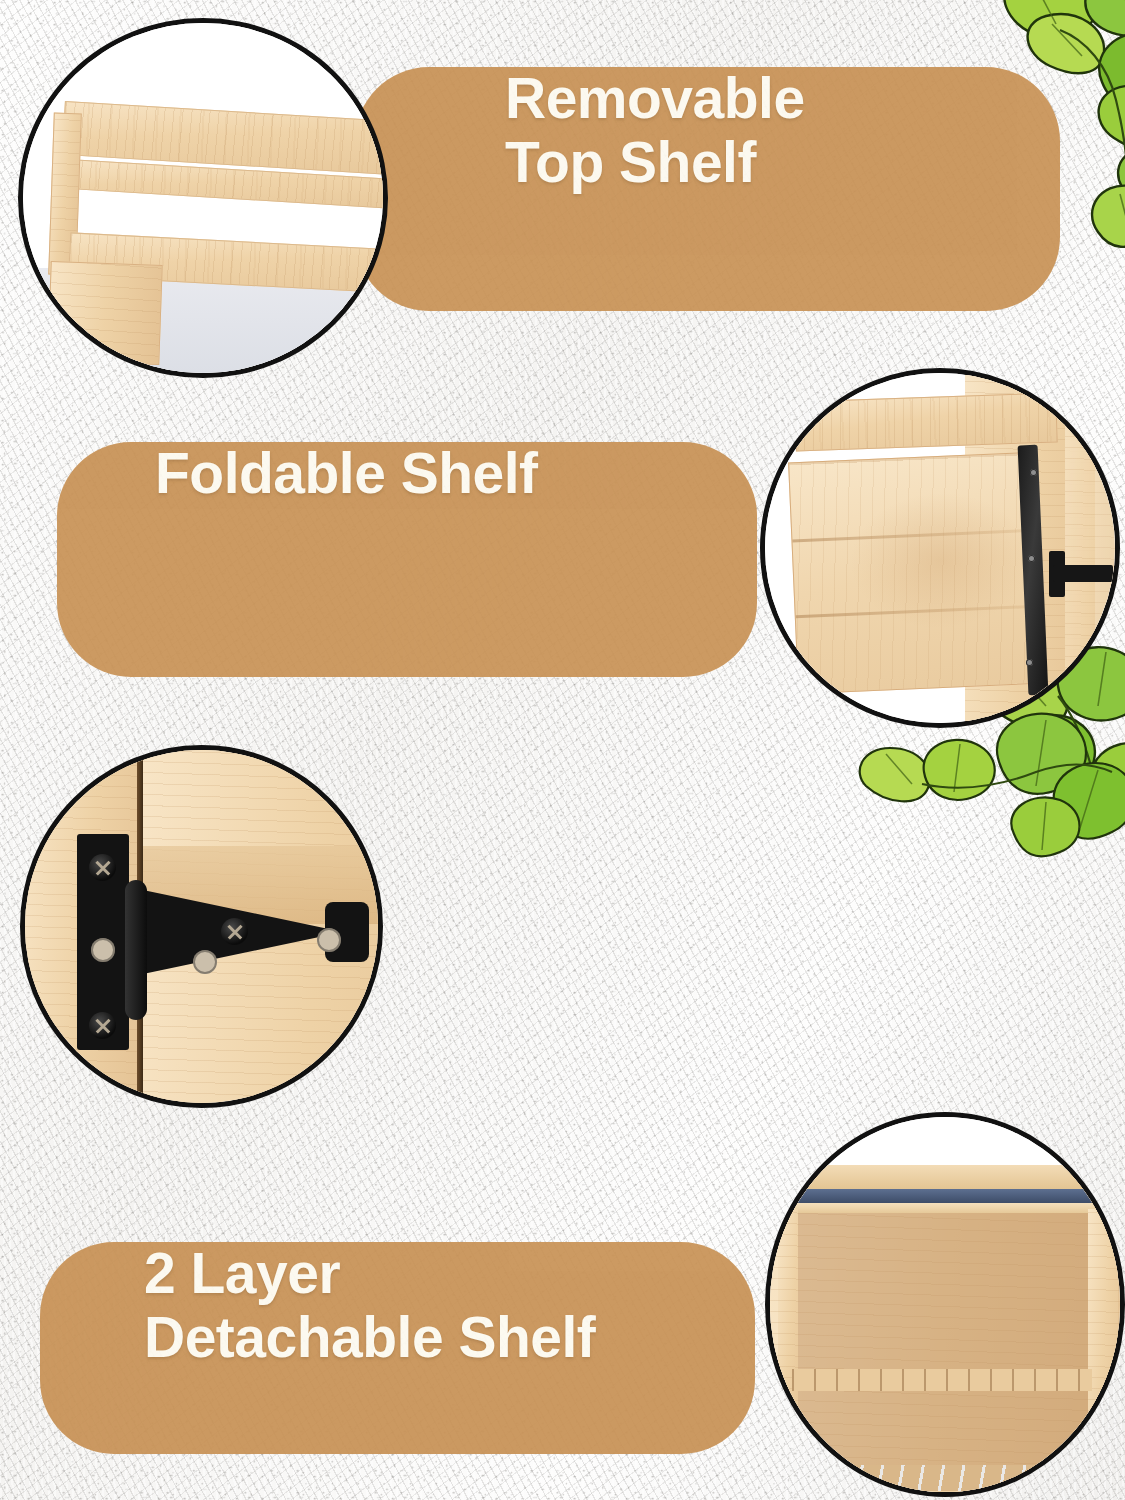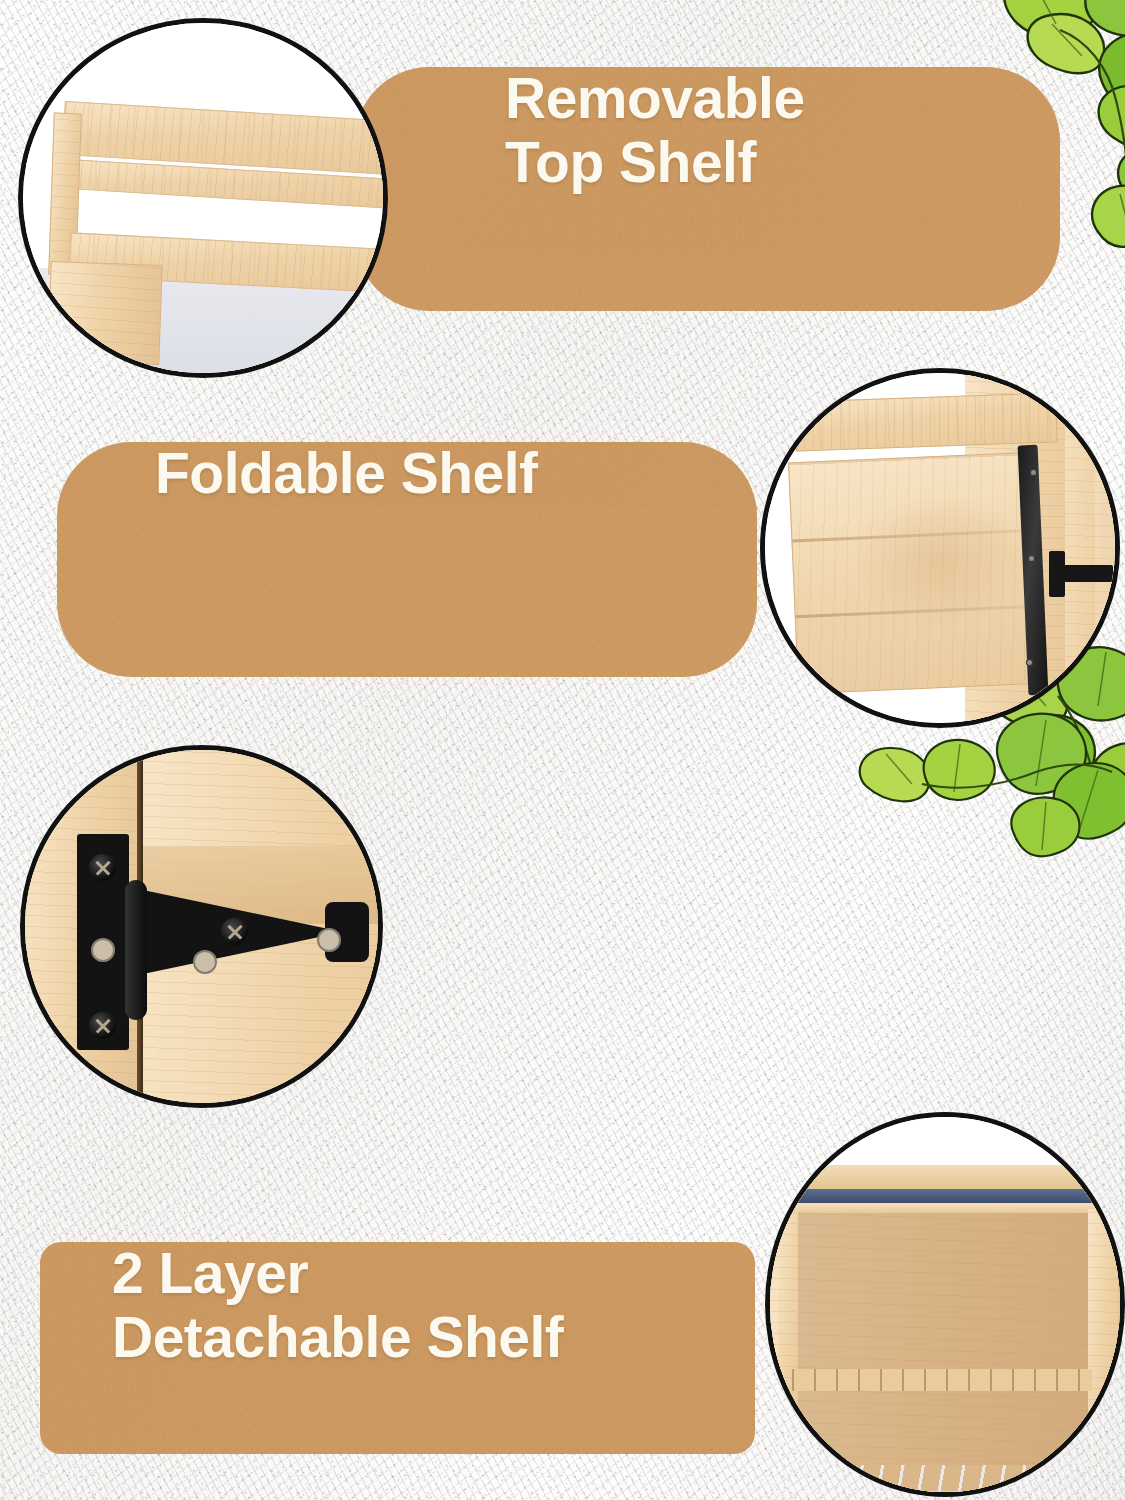--- a/index.html
+++ b/index.html
@@ -67,21 +67,21 @@
     font-size: 57px;
     line-height: 1.12;
     letter-spacing: -0.5px;
     white-space: pre-line;
     text-shadow: 0 2px 3px rgba(120,80,35,.30);
   }
 
   #banner-1 { left: 355px; top: 67px;  width: 705px; height: 244px; padding-left: 150px; }
   #banner-2 { left: 42px;  top: 442px; width: 700px; height: 235px; padding-left: 98px; margin-left: 15px; }
   #banner-3 { left: 380px; top: 803px; width: 680px; height: 240px; padding-left: 145px; }
-  #banner-4 { left: 40px;  top: 1242px; width: 715px; height: 212px; padding-left: 72px; border-radius: 21px; }
+  #banner-4 { left: 40px;  top: 1242px; width: 715px; height: 212px; padding-left: 104px; }
 
   
   .photo {
     position: absolute;
     border: 5px solid #111111;
     border-radius: 50%;
     overflow: hidden;
     background: #ffffff;
     box-sizing: border-box;
   }

